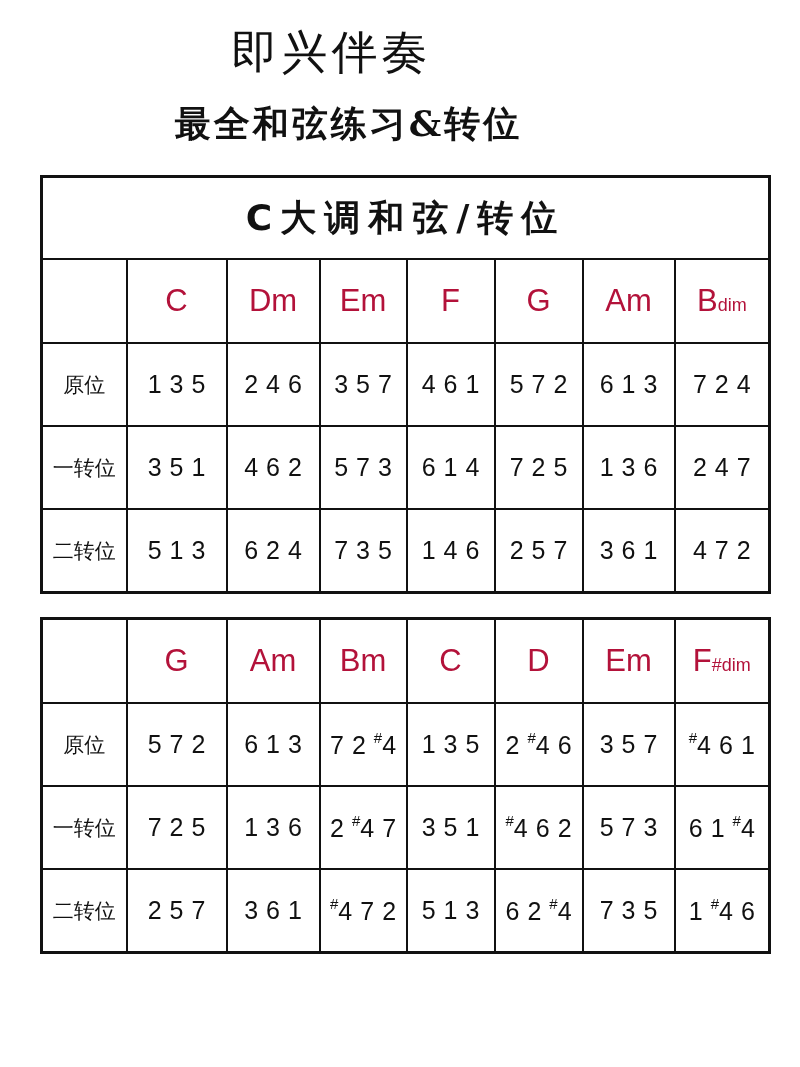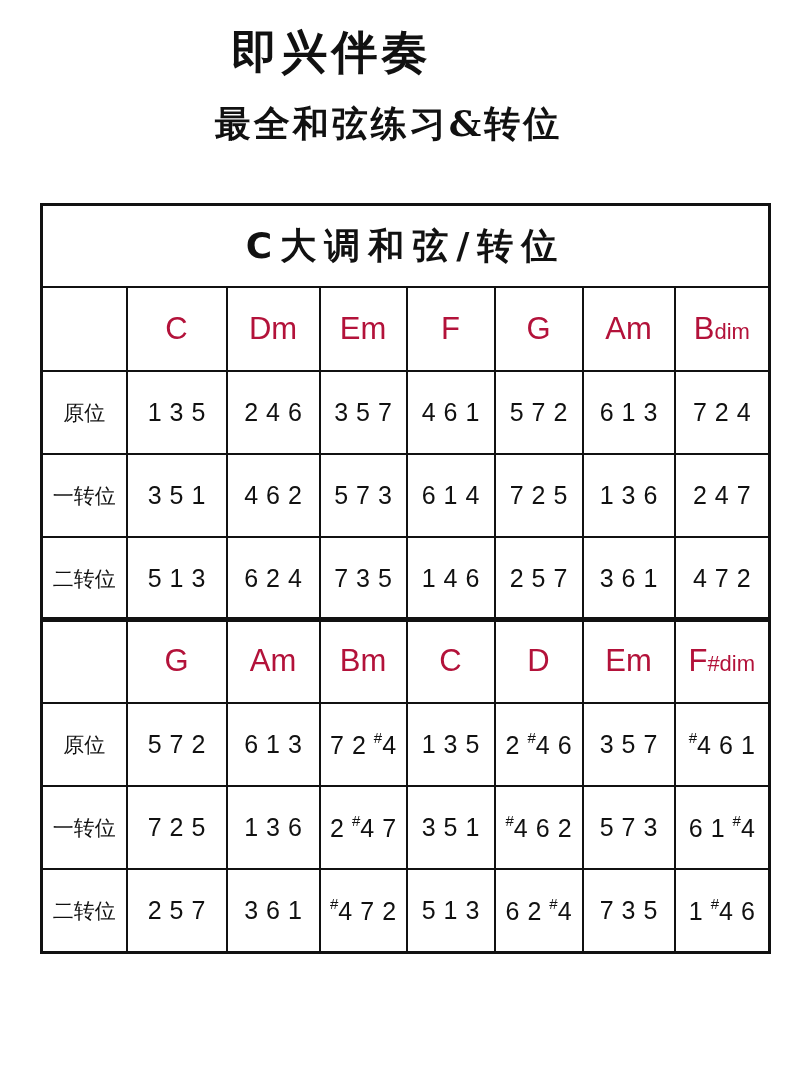--- a/index.html
+++ b/index.html
@@ -16,36 +16,35 @@
       color: #111111;
     }
     .main-title {
       position: absolute;
       left: 0;
       top: 22px;
       width: 663px;
       text-align: center;
       font-family: "DejaVu Serif", "Liberation Serif", serif;
       font-size: 46px;
-      font-weight: bold;
+      font-weight: normal;
       letter-spacing: 4px;
       line-height: 60px;
     }
     .sub-title {
       position: absolute;
       left: 0;
       top: 98px;
       width: 697px;
       text-align: center;
       font-family: "DejaVu Serif", "Liberation Serif", serif;
       font-size: 36px;
       font-weight: bold;
       letter-spacing: 3px;
       line-height: 50px;
-      padding-left: 40px;
     }
     table.chord-table {
       position: absolute;
       left: 40px;
       width: 728px;
       border-collapse: collapse;
       table-layout: fixed;
       border: 3px solid #111111;
     }
     table.chord-table td, table.chord-table th {
@@ -61,21 +60,21 @@
       letter-spacing: 8px;
     }
     .chord-name-cell {
       height: 82px;
       color: #b3123a;
       font-family: "Liberation Sans", sans-serif;
       font-size: 31px;
       font-weight: normal;
     }
     .chord-name-cell .suffix-small {
-      font-size: 22px;
+      font-size: 18px;
     }
     .row-label-cell {
       font-size: 21px;
       height: 81px;
     }
     .notes-cell {
       font-family: "Liberation Sans", sans-serif;
       font-size: 25px;
       letter-spacing: 0px;
       white-space: nowrap;
@@ -90,21 +89,21 @@
       vertical-align: 11px;
       margin-right: 0px;
     }
   </style>
 </head>
 <body>
 
 <div class="main-title">即兴伴奏</div>
 <div class="sub-title">最全和弦练习&amp;转位</div>
 
-<table class="chord-table" style="top:175px;margin-top:28px;">
+<table class="chord-table" style="top:175px;">
   <colgroup>
     <col style="width:85px">
       <col style="width:100px">
       <col style="width:93px">
       <col style="width:87px">
       <col style="width:88px">
       <col style="width:88px">
       <col style="width:92px">
       <col style="width:95px">
   </colgroup>

